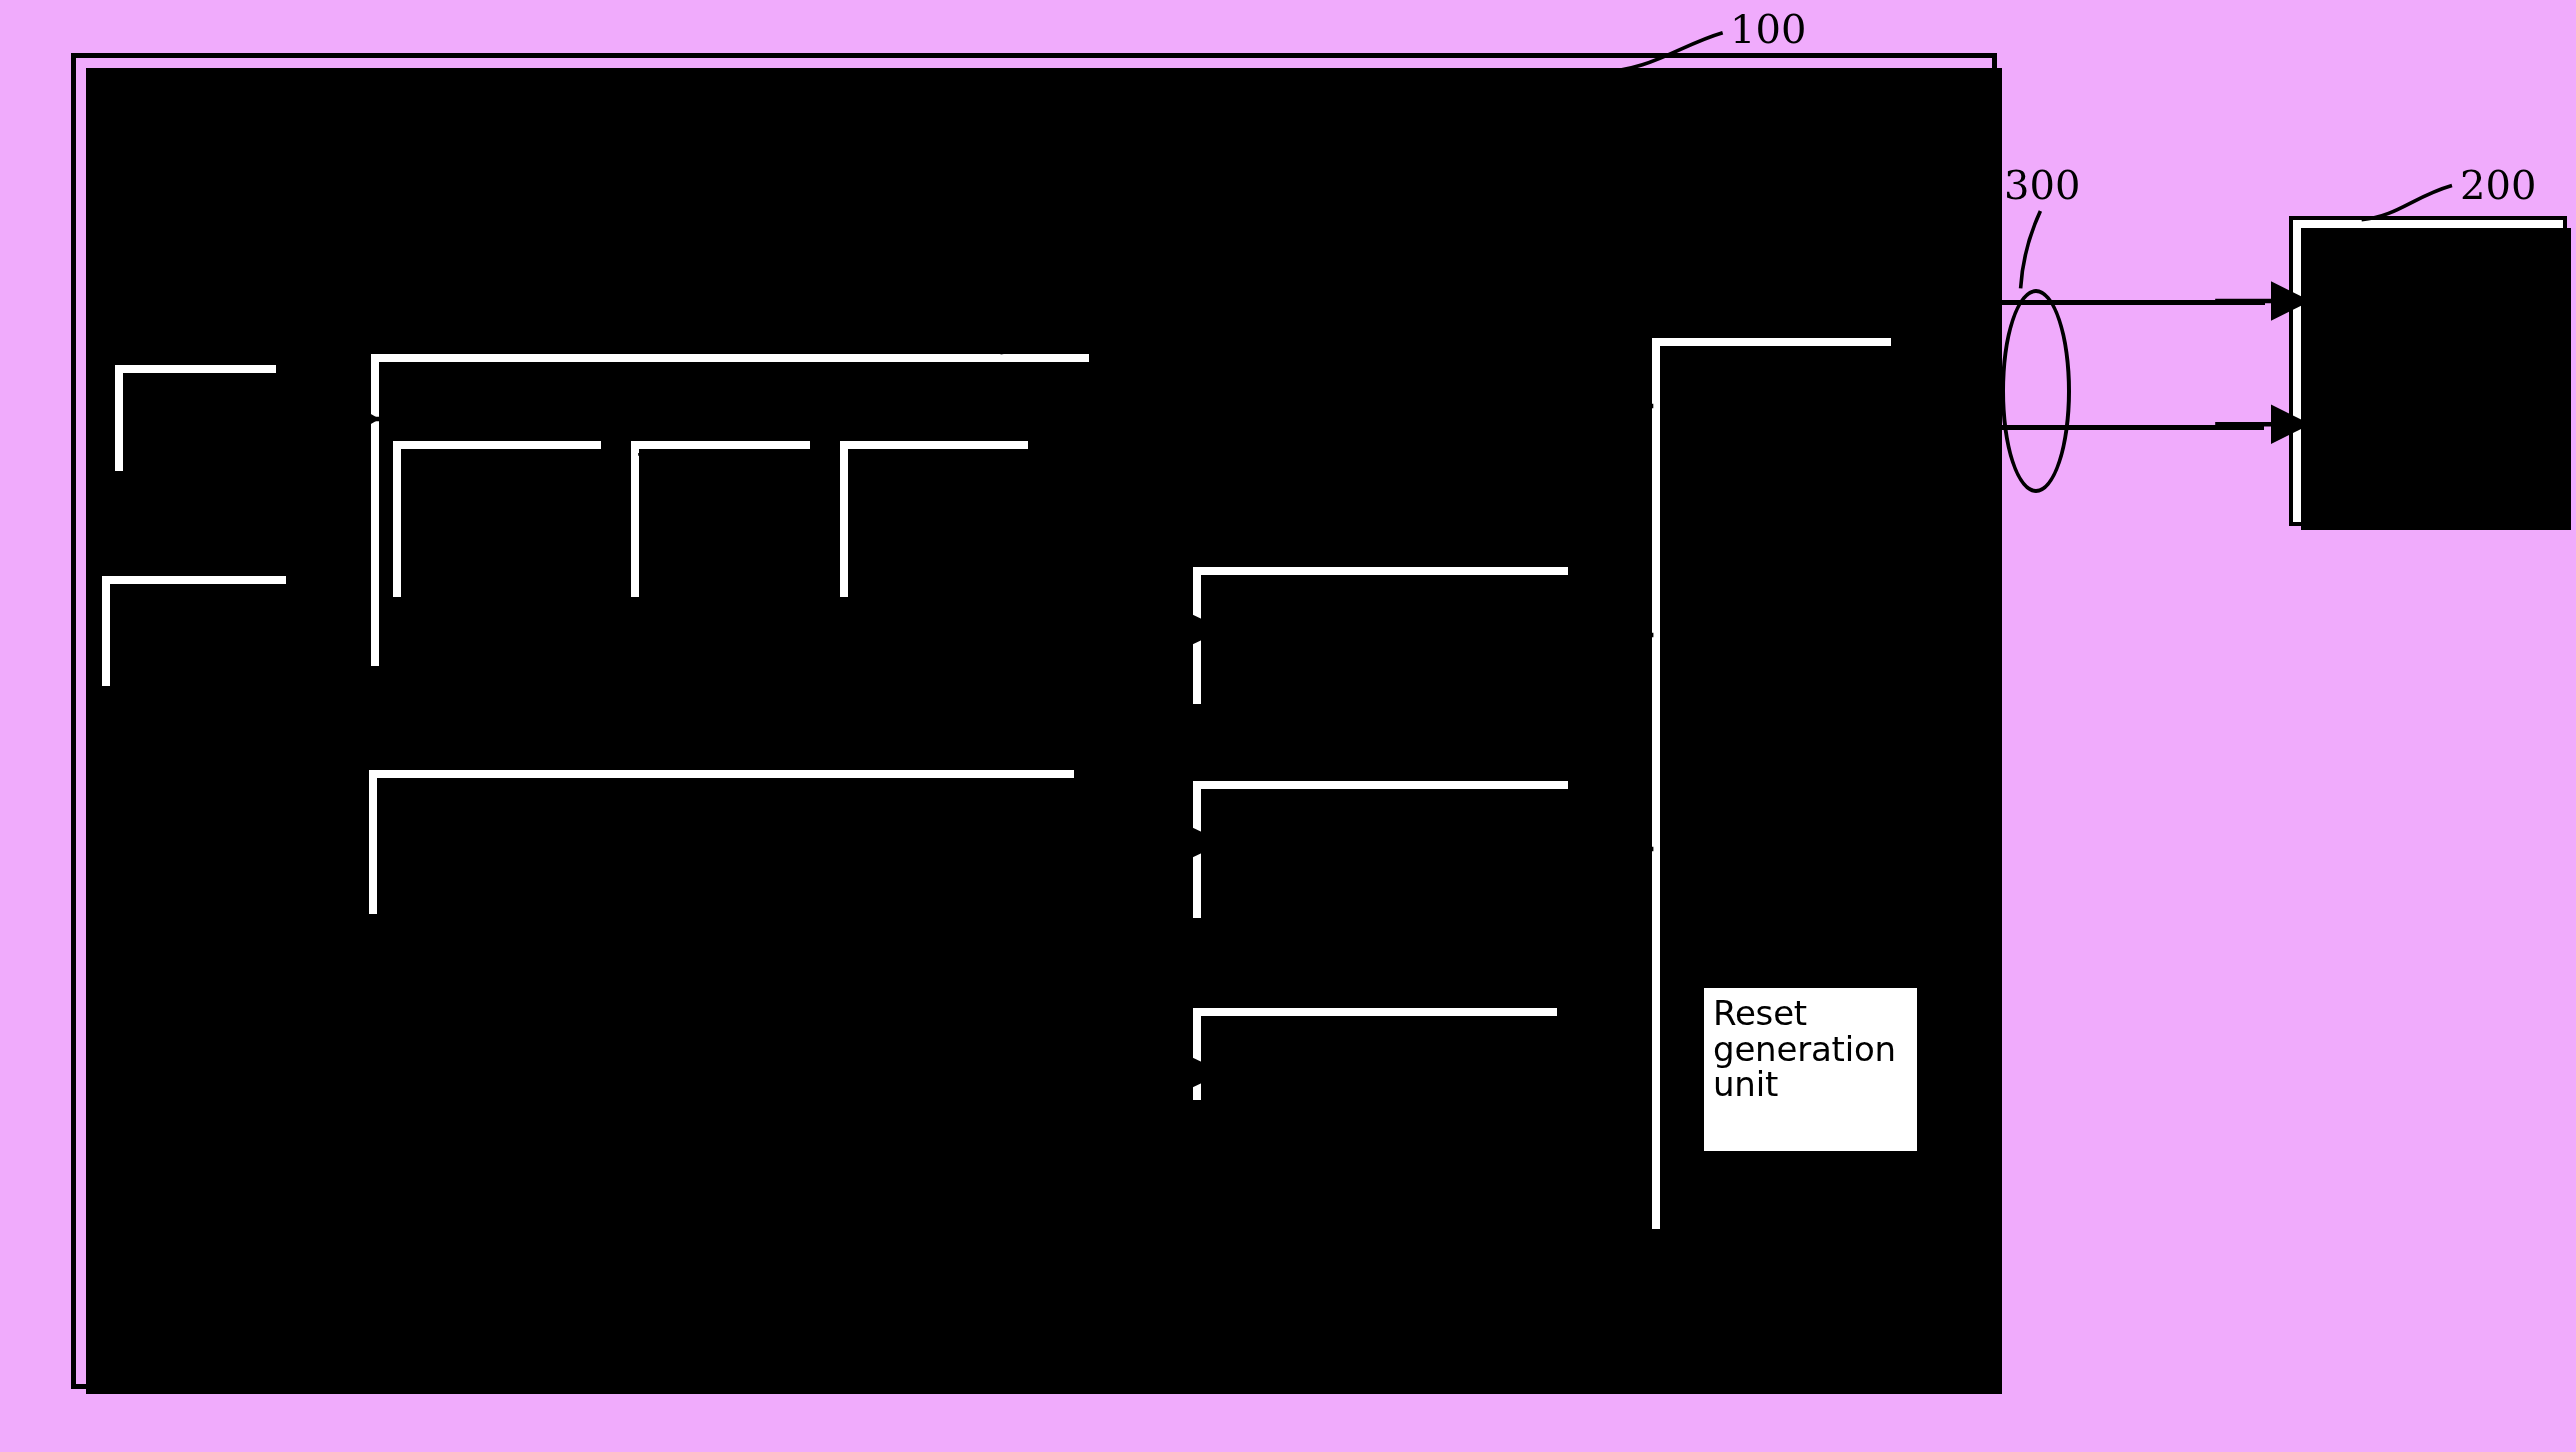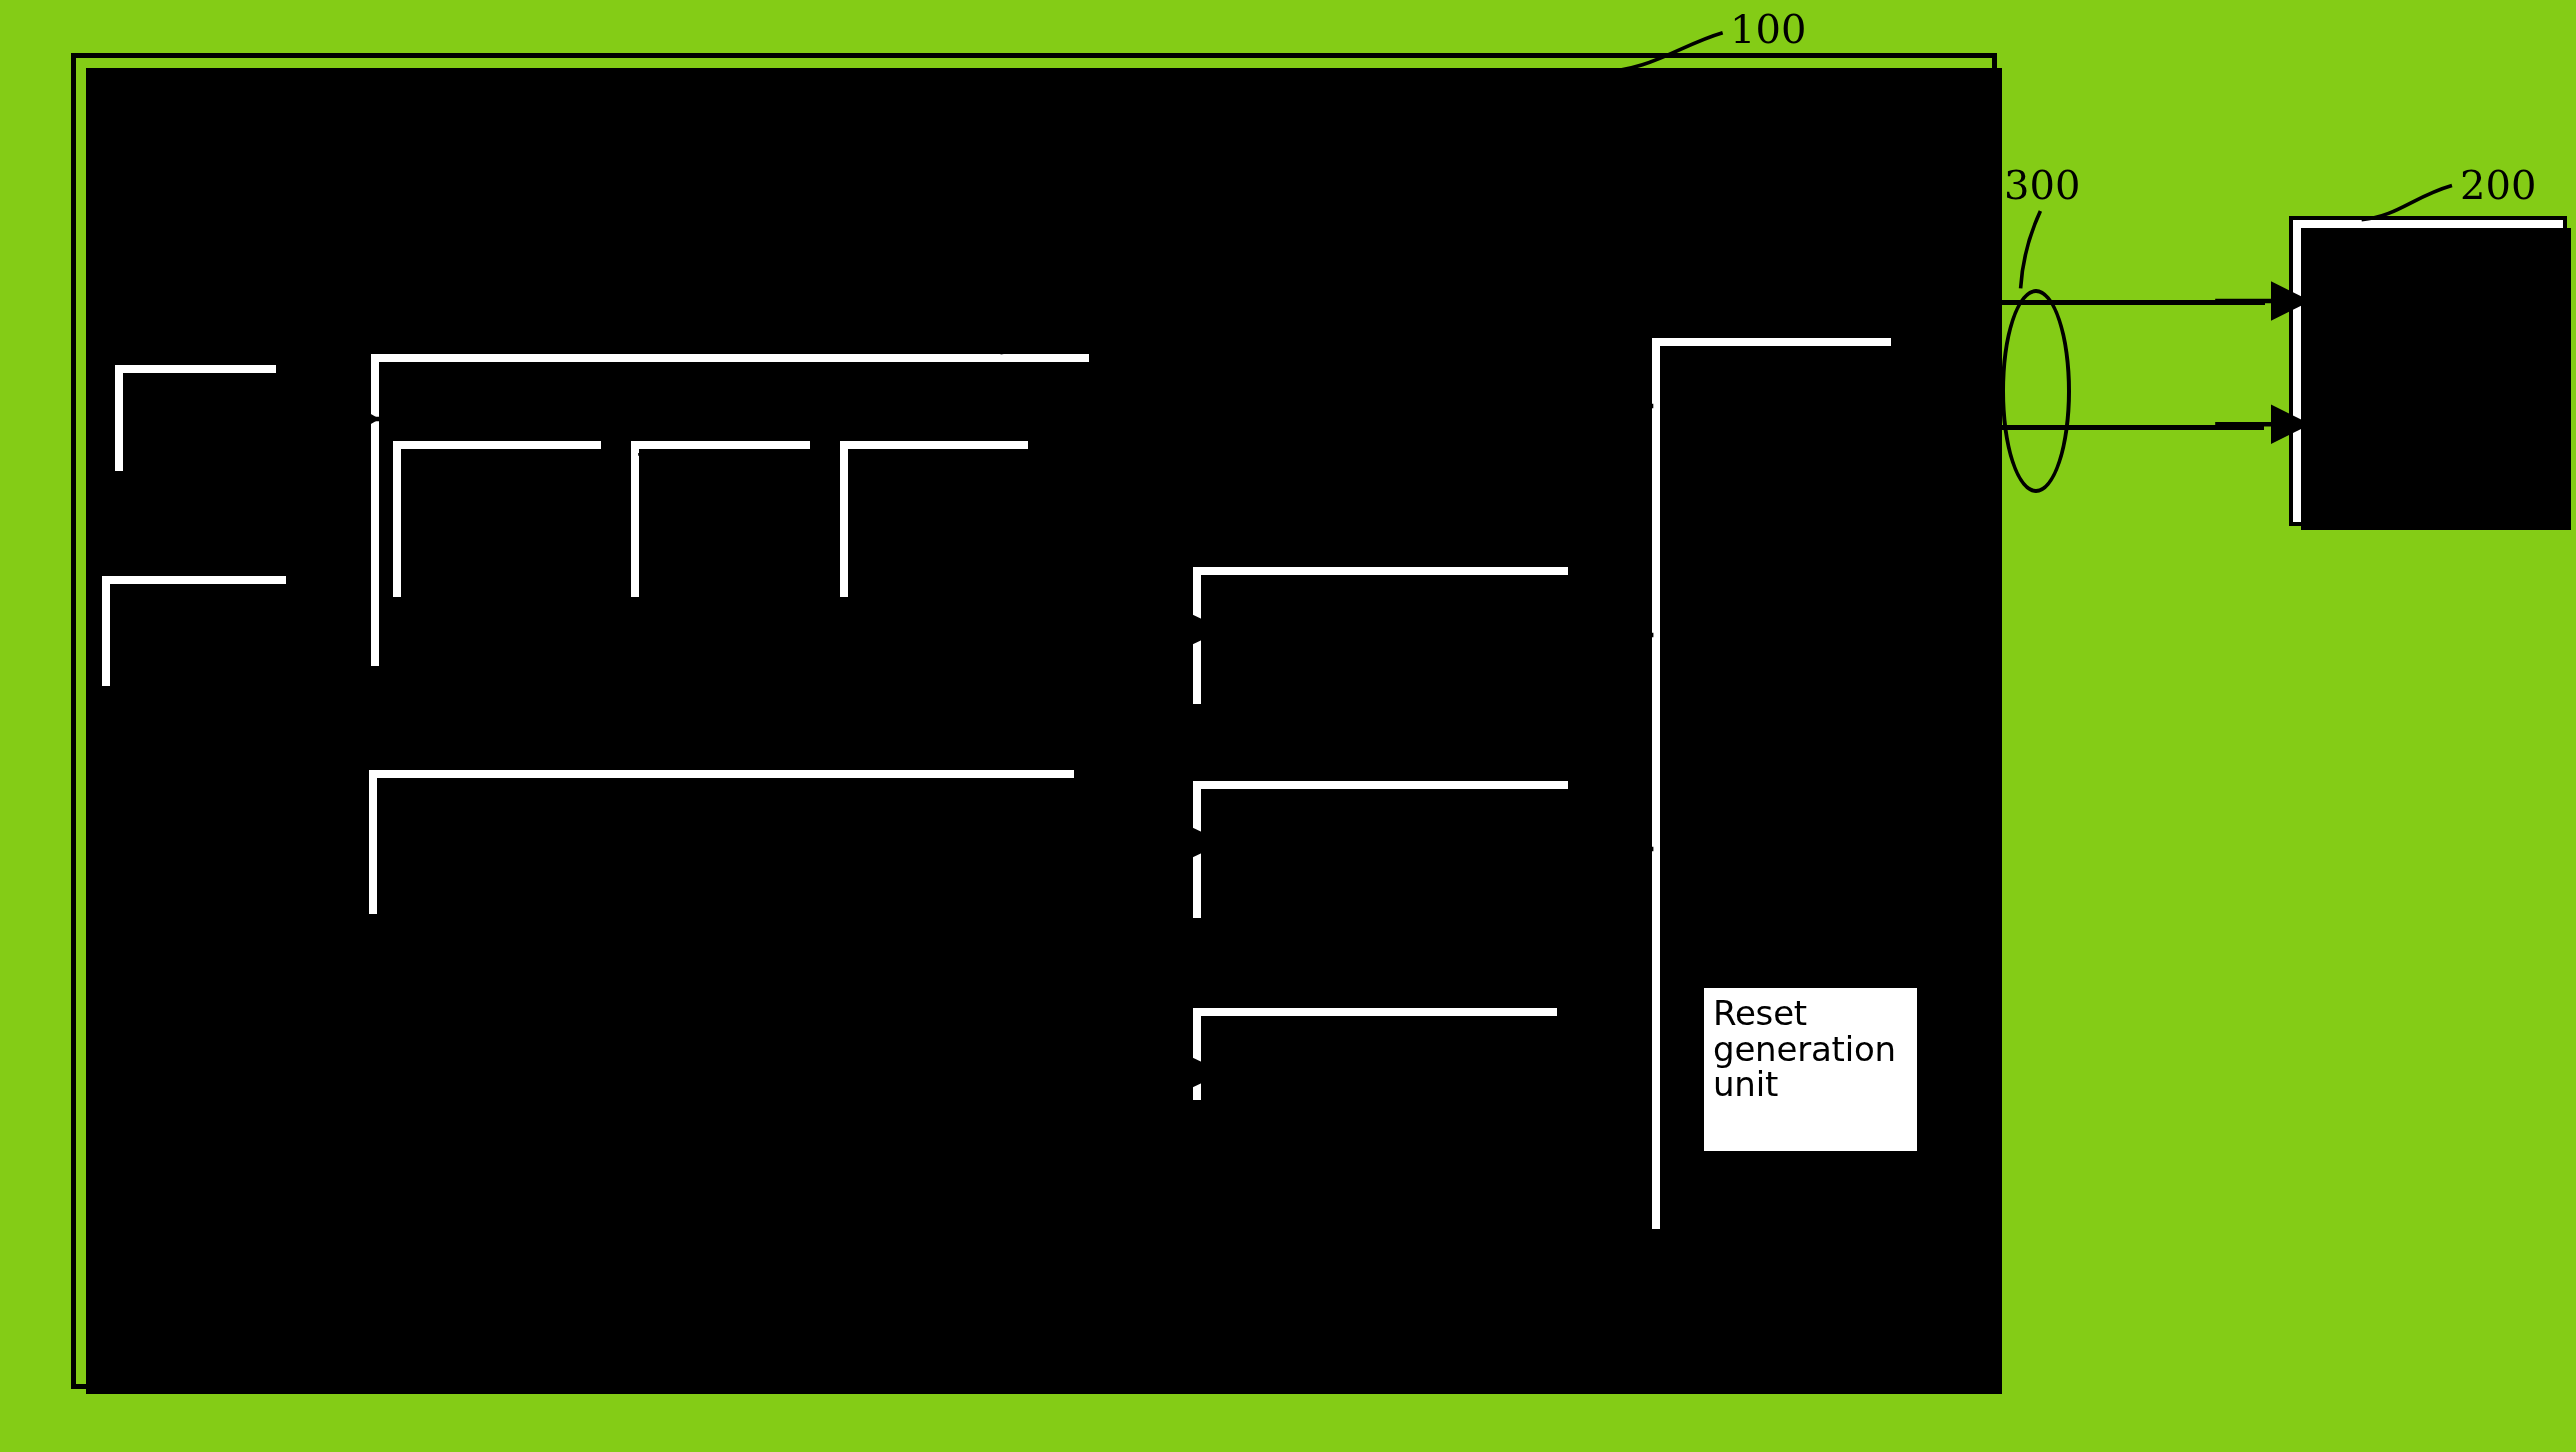--- a/index.html
+++ b/index.html
@@ -2,21 +2,21 @@
 <html style="font-size:14.5px"><head>
 <meta charset="utf-8">
 <title>Patent Block Diagram</title>
 <style>
   html,body{margin:0;padding:0;background:#ffffff;}
   body{font-family:"DejaVu Sans","Liberation Sans",sans-serif;}
   #stage{
     position:relative;
     width:2576px;
     height:1452px;
-    background:#84cc16;
+    background:#f0abfc;
     overflow:hidden;
   }
 
   
   .box{
     position:absolute;
     box-sizing:border-box;
     background:#ffffff;
     border:4.5px solid #000;
     color:#000;

